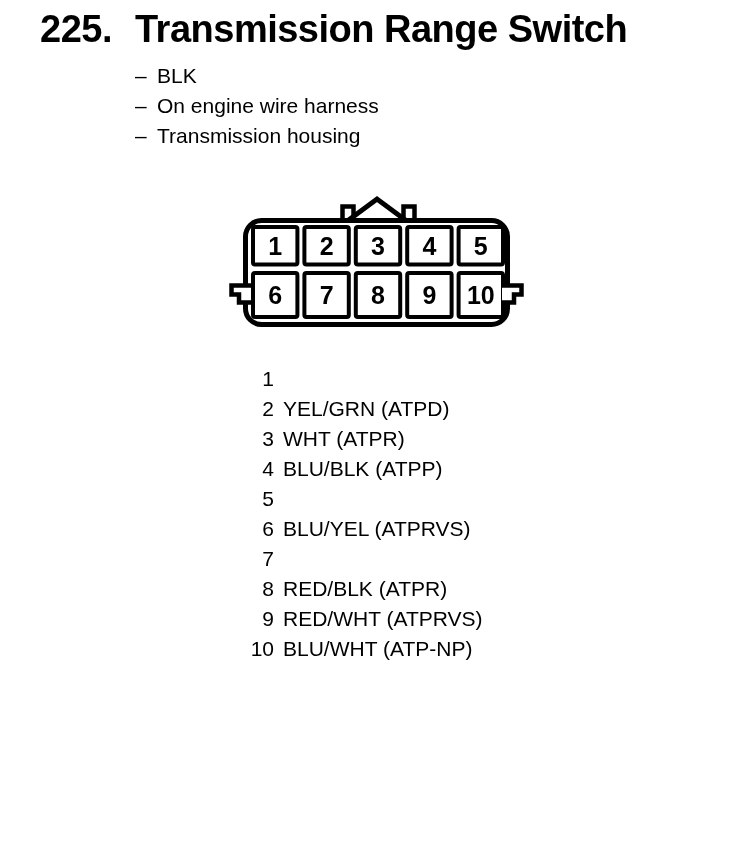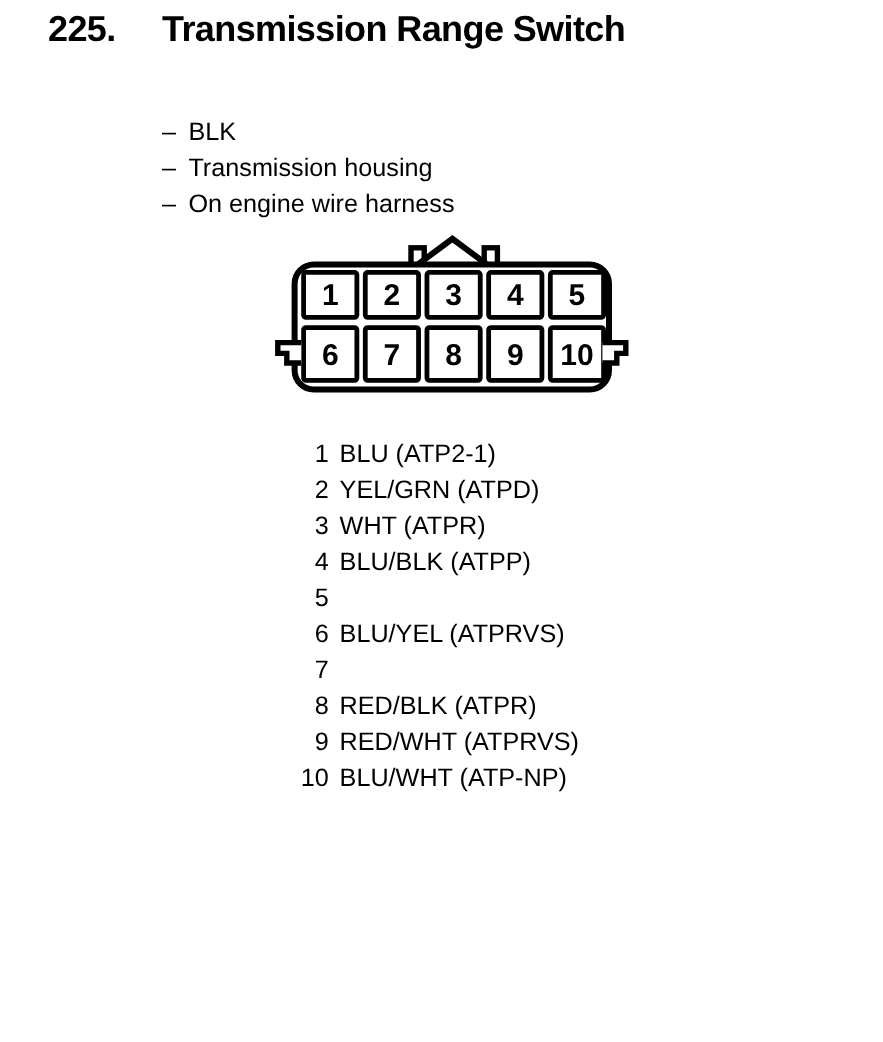--- a/index.html
+++ b/index.html
@@ -12,36 +12,35 @@
     position: relative;
     width: 736px;
     height: 868px;
     background: #ffffff;
     overflow: hidden;
   }
   .heading {
     position: absolute;
     left: 40px;
     top: 8px;
-    font-size: 30px;
+    font-size: 38px;
     font-weight: bold;
     letter-spacing: -0.5px;
     white-space: nowrap;
   }
   .heading-number {
     display: inline-block;
     width: 95px;
   }
   .notes {
     position: absolute;
     left: 135px;
     top: 61px;
     font-size: 21px;
     line-height: 30px;
-    margin-top: 35px;
   }
   .note-line { white-space: nowrap; }
   .note-bullet {
     display: inline-block;
     width: 22px;
   }
   .connector-svg {
     position: absolute;
     left: 220px;
     top: 190px;
@@ -72,24 +71,24 @@
 
   <div class="heading">
     <span class="heading-number">225.</span><span>Transmission Range Switch</span>
   </div>
 
   <div class="notes">
     <div class="note-line">
       <span class="note-bullet">–</span><span>BLK</span>
     </div>
     <div class="note-line">
-      <span class="note-bullet">–</span><span>Transmission housing</span>
+      <span class="note-bullet">–</span><span>On engine wire harness</span>
     </div>
     <div class="note-line">
-      <span class="note-bullet">–</span><span>On engine wire harness</span>
+      <span class="note-bullet">–</span><span>Transmission housing</span>
     </div>
   </div>
 
   <svg class="connector-svg" width="320" height="145" viewBox="220 190 320 145" xmlns="http://www.w3.org/2000/svg">
 
     <rect x="342.5" y="206.5" width="11" height="15" fill="#ffffff" stroke="#000000" stroke-width="4.5"></rect>
     <rect x="403.5" y="206.5" width="11" height="15" fill="#ffffff" stroke="#000000" stroke-width="4.5"></rect>
 
     <polygon points="346,222 377,199 408,222" fill="#ffffff" stroke="#000000" stroke-width="5" stroke-linejoin="miter"></polygon>
 
@@ -119,21 +118,20 @@
     <text class="svg-pin-number" x="275.2" y="304" text-anchor="middle" fill="#000000">6</text>
     <text class="svg-pin-number" x="326.6" y="304" text-anchor="middle" fill="#000000">7</text>
     <text class="svg-pin-number" x="378" y="304" text-anchor="middle" fill="#000000">8</text>
     <text class="svg-pin-number" x="429.4" y="304" text-anchor="middle" fill="#000000">9</text>
     <text class="svg-pin-number" x="480.8" y="304" text-anchor="middle" fill="#000000">10</text>
   </svg>
 
   <div class="pinout">
     <div class="pin-row">
       <span class="pin-num">1</span>
-        <span>BLU (ATP2-1)</span>
     </div>
     <div class="pin-row">
       <span class="pin-num">2</span>
         <span>YEL/GRN (ATPD)</span>
     </div>
     <div class="pin-row">
       <span class="pin-num">3</span>
         <span>WHT (ATPR)</span>
     </div>
     <div class="pin-row">

